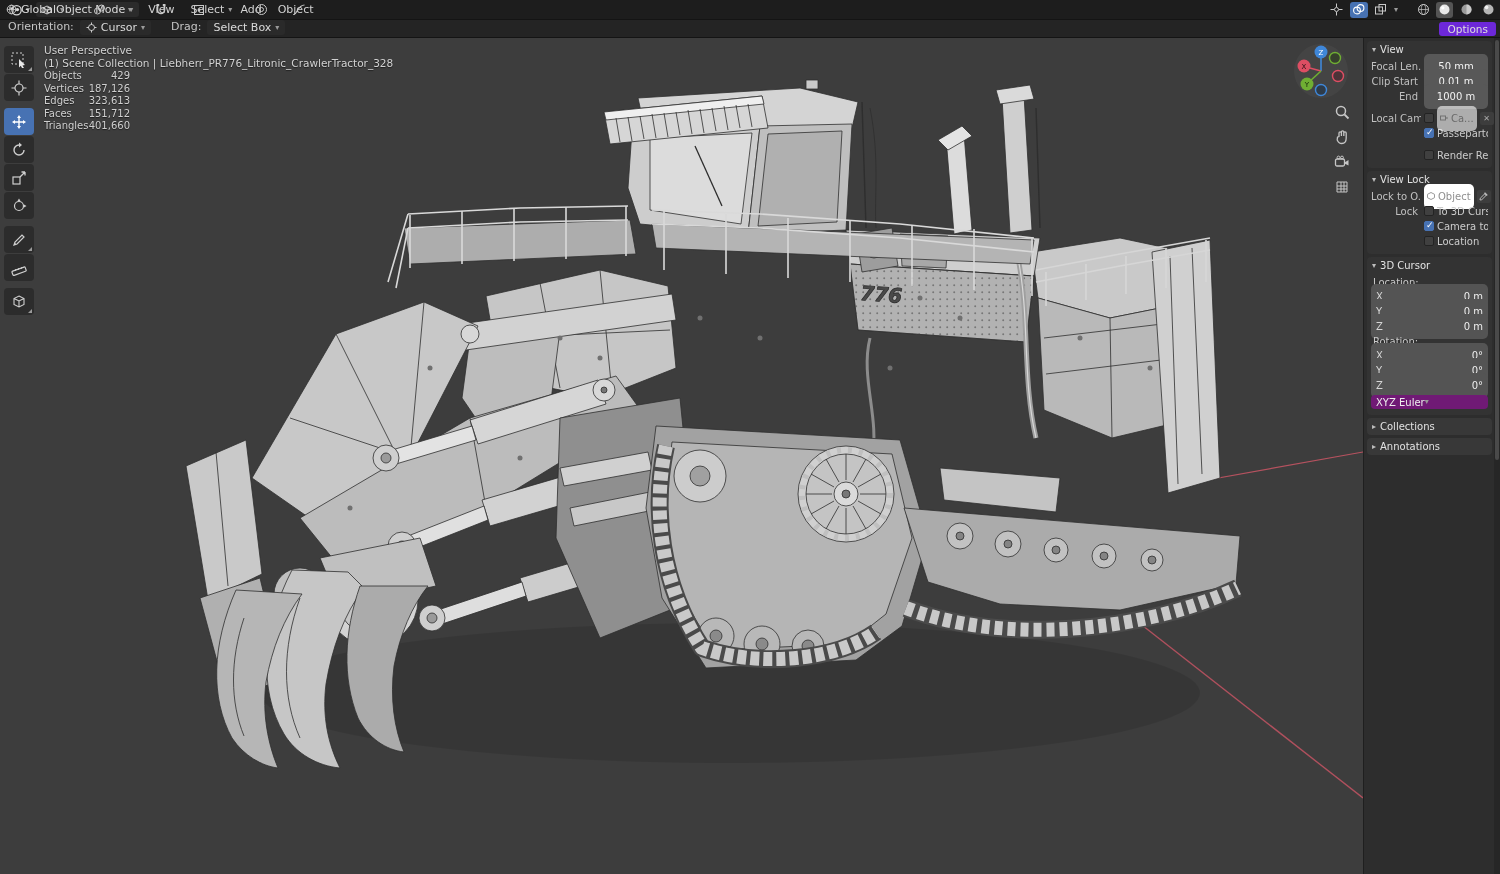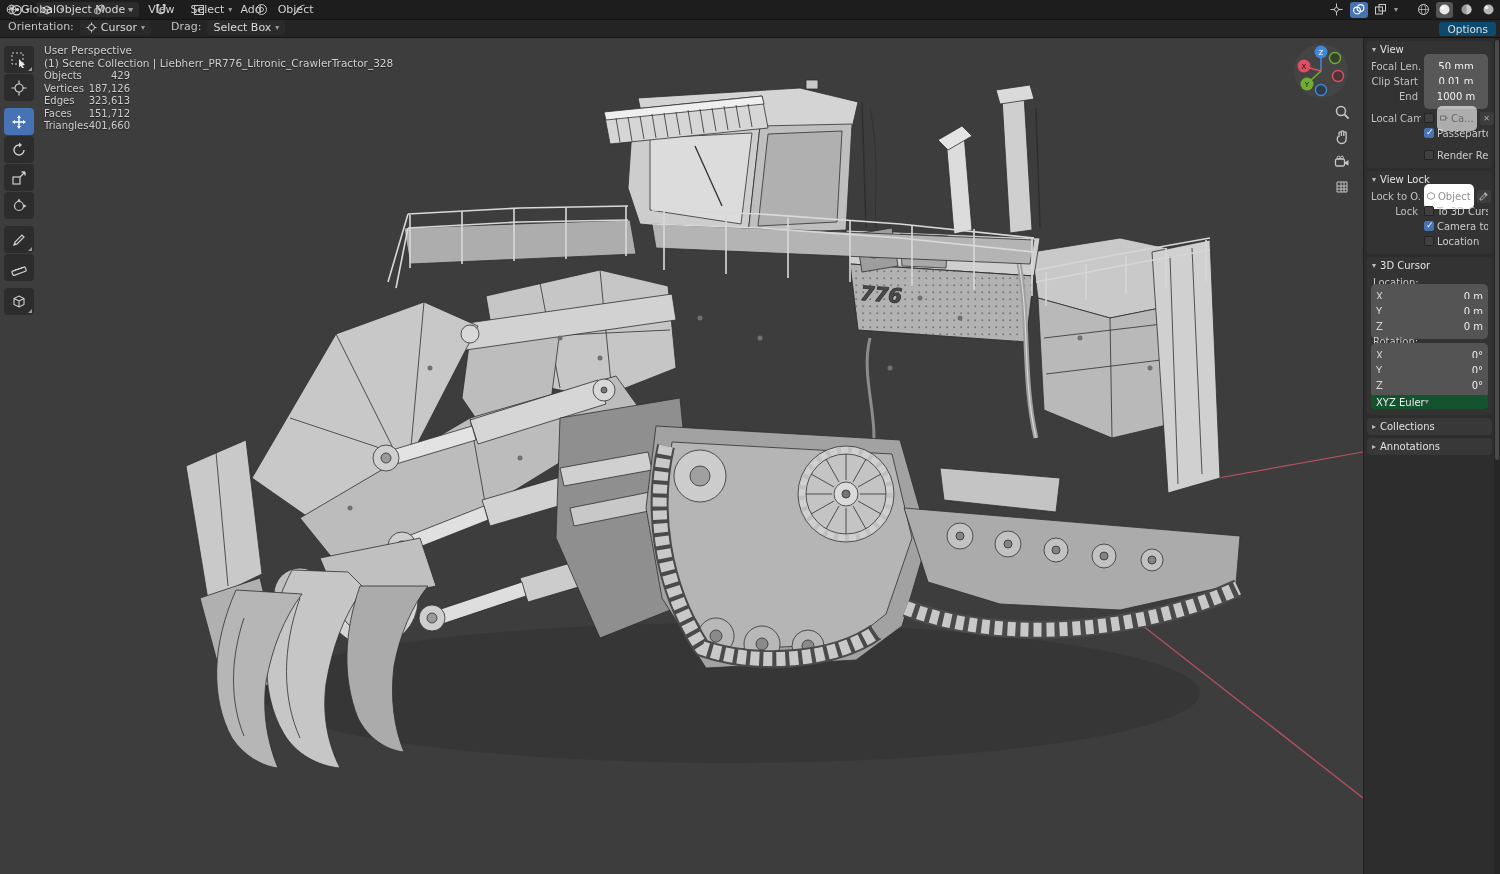--- a/index.html
+++ b/index.html
@@ -18,21 +18,21 @@
     padding:1px 6px;height:15px;color:#dadada}
   .chev{font-size:8px;color:#9a9a9a;line-height:1}
   .hdr-icon{display:flex;align-items:center;justify-content:center;width:18px;height:16px}
   .hdr-icon.blue{background:#4772b3;border-radius:3px}
   .pill{display:flex;align-items:center;background:#545454;border-radius:3px;height:16px;padding:0 2px}
 
   
   .toolrow{position:absolute;top:19px;left:0;right:0;height:19px;background:#242424;
     border-top:1px solid #141414;border-bottom:1px solid #141414;display:flex;align-items:flex-start;
     font-size:11px;color:#c4c4c4;z-index:39;padding-left:8px;gap:6px}
-  .options-btn{position:absolute;right:4px;top:2px;background:#0c4a6e;border-radius:3px;
+  .options-btn{position:absolute;right:4px;top:2px;background:#6d28d9;border-radius:3px;
     padding:1px 8px;color:#dedede;height:14px;line-height:12px;font-size:10.5px}
 
   
   .viewport{position:absolute;top:38px;left:0;width:1363px;height:836px;background:#3d3d3d;overflow:hidden}
   .scene{position:absolute;left:0;top:0}
   .vp-info{position:absolute;left:44px;top:6px;font-size:10.5px;color:#d2d2d2;
     text-shadow:0 1px 1px rgba(0,0,0,.55);line-height:13px}
   .vp-stats{font-size:10px;color:#cfcfcf}
   .vp-stats .srow{display:flex;width:86px;line-height:12.5px}
   .vp-stats .sl{flex:1}
@@ -62,21 +62,21 @@
   .panel-header{height:17px;display:flex;align-items:center;gap:4px;padding:0 5px;color:#e2e2e2}
   .panel-header .chev{font-size:8px;color:#bdbdbd}
   .row{display:flex;align-items:center;height:14px;margin:1px 4px 1px 4px;gap:3px}
   .row.spaced{margin-top:8px}
   .lbl{flex:0 0 50px;text-align:right;padding-right:3px;color:#c0c0c0;white-space:nowrap;overflow:hidden}
   .field{flex:1;background:#585858;border-radius:5px;height:25px;display:flex;align-items:center;
     justify-content:center;color:#f2f2f2}
   .field.dark{background:#ffffff;justify-content:flex-start;padding:0 3px;color:#8f8f8f;gap:3px}
   .field.axis{background:#545454;justify-content:space-between;padding:0 5px;color:#ededed}
   .field.axis .ax{color:#d6d6d6}
-  .dropdown{flex:1;background:#14532d;border-radius:4px;height:14px;display:flex;align-items:center;
+  .dropdown{flex:1;background:#701a75;border-radius:4px;height:14px;display:flex;align-items:center;
     padding:0 5px;color:#ededed}
   .cb{width:10px;height:10px;border-radius:2px;background:#404040;border:1px solid #232323;
     flex:0 0 10px;position:relative}
   .cb[data-checked="true"]{background:#4772b3;border-color:#4772b3}
   .cb[data-checked="true"]::after{content:"✓";position:absolute;left:1px;top:-2px;font-size:9px;color:#fff}
   .cbl{color:#cccccc;white-space:nowrap;overflow:hidden}
   .sq-btn{flex:0 0 14px;height:13px;background:#3d3d3d;border-radius:2px;display:flex;
     align-items:center;justify-content:center;color:#aaa;font-size:8px}
   .sub-label{margin:3px 6px 1px 6px;color:#c9c9c9}
   .col-rows .row{margin-top:0;margin-bottom:1px}

